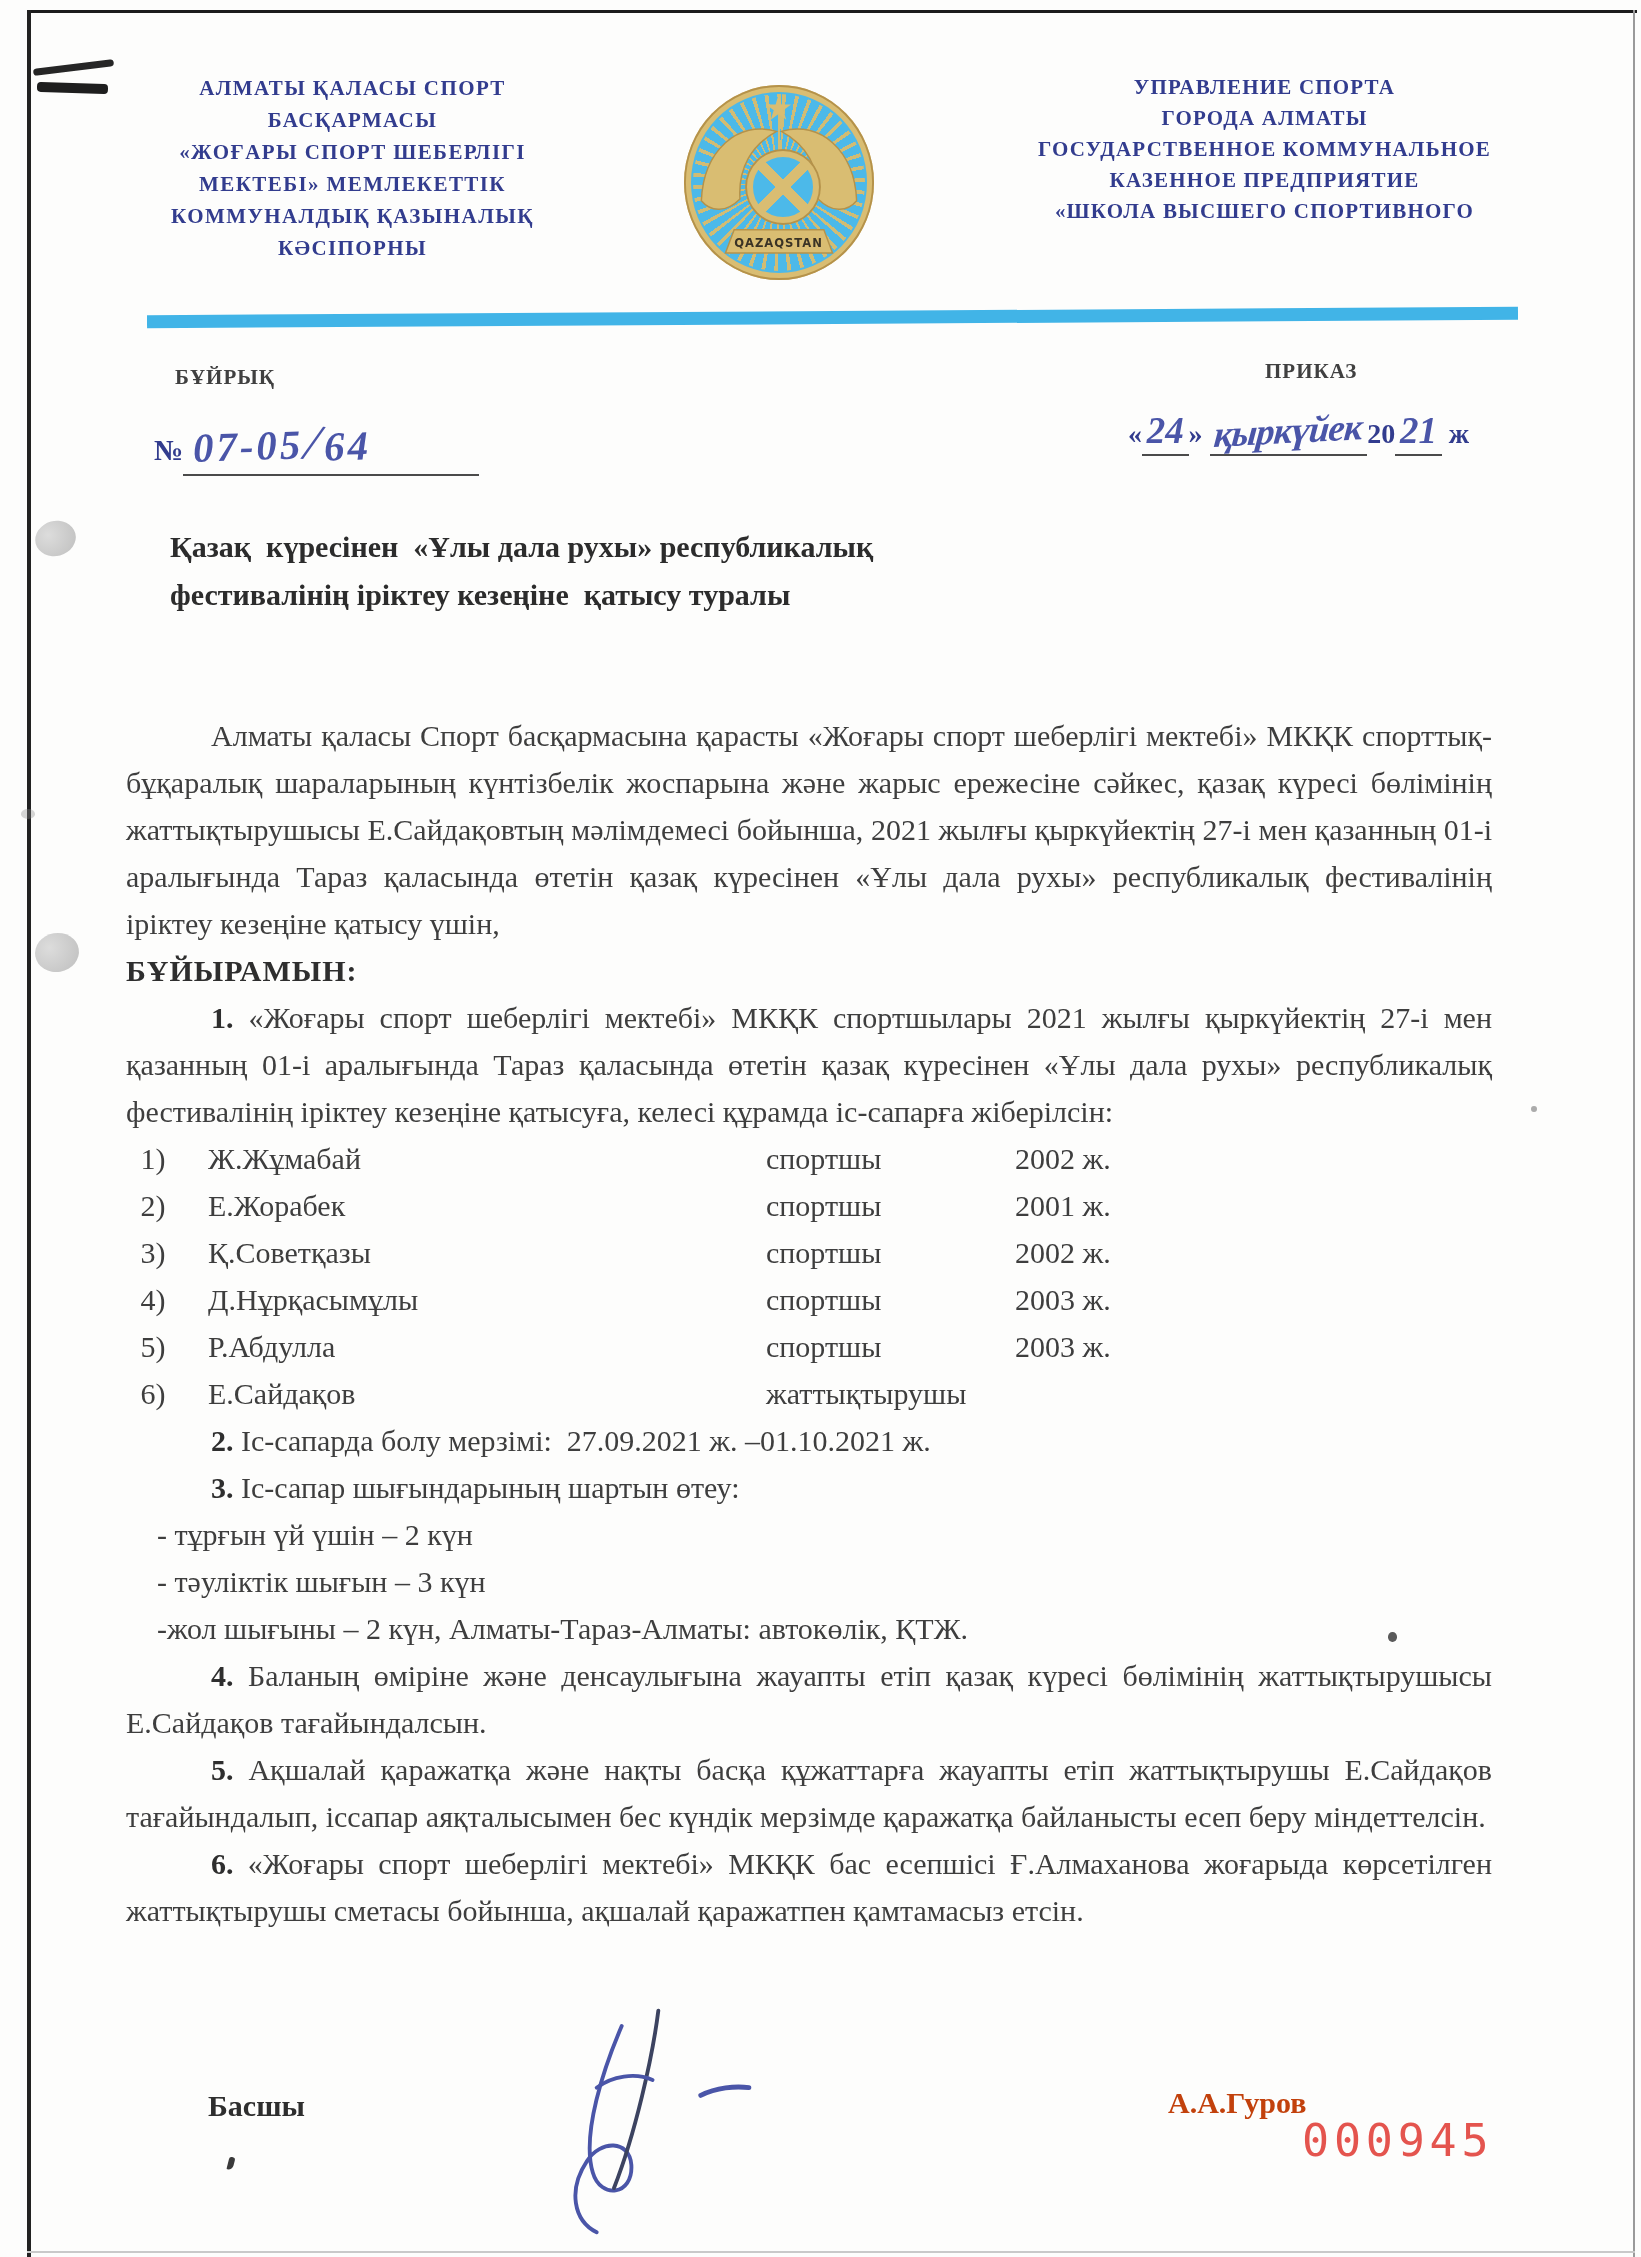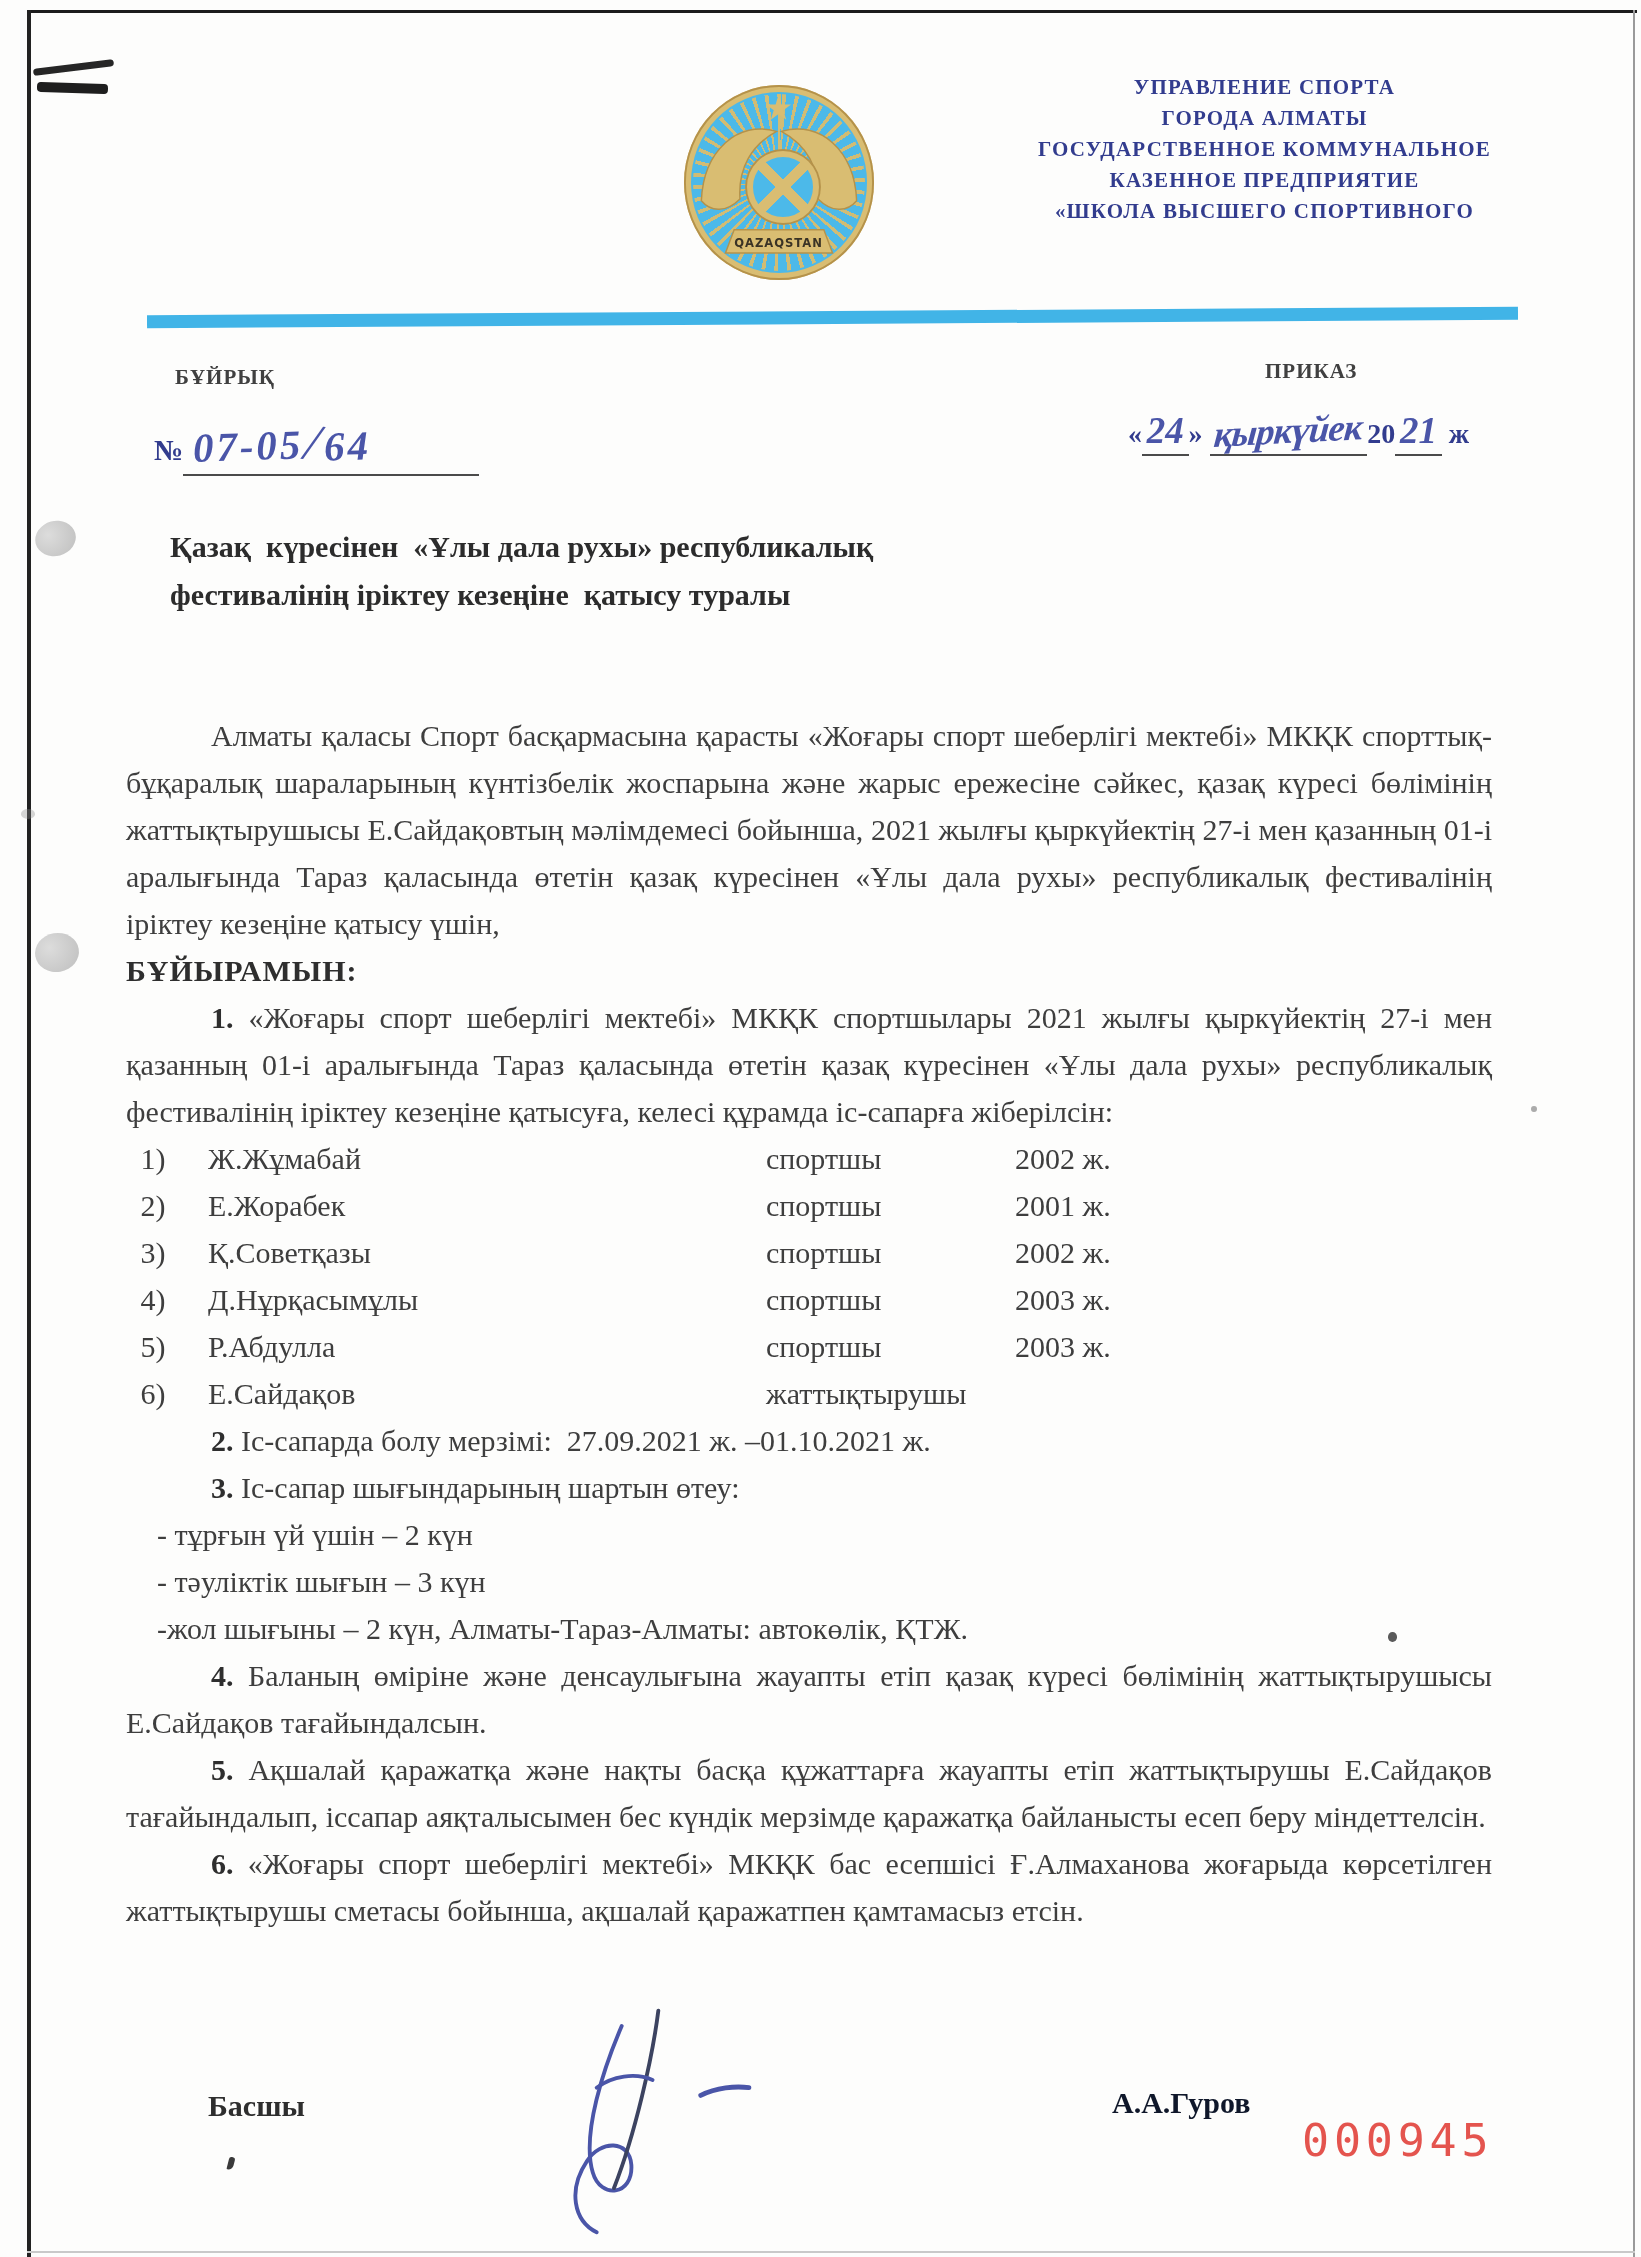--- a/index.html
+++ b/index.html
@@ -69,21 +69,21 @@
   .p{text-align:justify;text-indent:85px;white-space:pre-wrap;}
   .bold-word{font-weight:bold;color:#2e2e2e;letter-spacing:1px;}
   .inum{font-weight:bold;color:#2e2e2e;}
   .dash-line{margin-left:31px;white-space:pre-wrap;}
   .ath-row{position:relative;height:47px;}
   .ath-row span{position:absolute;white-space:nowrap;}
   .ath-num{left:14.5px;} .ath-name{left:82px;} .ath-role{left:640px;} .ath-year{left:889px;}
 
   
   .sig-role{position:absolute;left:208px;top:2089px;font-size:30px;font-weight:bold;color:#2e2e2e;}
-  .sig-name{position:absolute;left:1112px;top:2086px;font-size:30px;font-weight:bold;color:#0f172a;}
+  .sig-name{position:absolute;left:1168px;top:2086px;font-size:30px;font-weight:bold;color:#c2410c;}
   .stamp-num{position:absolute;left:1302px;top:2114px;font-family:"DejaVu Sans Mono", monospace;
      font-size:45px;color:#e4544e;letter-spacing:4.8px;font-weight:normal;}
   .sig-svg{position:absolute;left:415px;top:1999px;}
 </style>
 </head>
 <body>
 
 <div class="page">
 
   <div class="frame-top"></div>
@@ -92,20 +92,28 @@
   <div class="frame-bottom"></div>
   <div class="pen-mark pen1"></div>
   <div class="pen-mark pen2"></div>
   <div class="crescent cr1"></div>
   <div class="crescent cr2"></div>
   <div class="speck sp1"></div>
   <div class="speck sp2"></div>
   <div class="speck sp3"></div>
   <div class="speck sp4"></div>
 
+  <div class="org org-left">
+    <div>АЛМАТЫ ҚАЛАСЫ СПОРТ</div>
+    <div>БАСҚАРМАСЫ</div>
+    <div>«ЖОҒАРЫ СПОРТ ШЕБЕРЛІГІ</div>
+    <div>МЕКТЕБІ» МЕМЛЕКЕТТІК</div>
+    <div>КОММУНАЛДЫҚ ҚАЗЫНАЛЫҚ</div>
+    <div>КӘСІПОРНЫ</div>
+  </div>
 
   <div class="emblem">
     <div class="em-outer"></div>
     <div class="em-sky"></div>
     <div class="em-rays"></div>
     <svg class="em-svg" width="190" height="195" viewBox="0 0 197 202">
       <path d="M18,120 C20,68 56,36 96,48 C70,62 56,86 58,118 C44,132 28,132 18,120 Z" fill="#d9bd72" stroke="#b5924a" stroke-width="1.5"></path>
       <path d="M179,120 C177,68 141,36 101,48 C127,62 141,86 139,118 C153,132 169,132 179,120 Z" fill="#d9bd72" stroke="#b5924a" stroke-width="1.5"></path>
       <path d="M98,10 L101,20 L111,20 L103,26 L106,36 L98,30 L90,36 L93,26 L85,20 L95,20 Z" fill="#d9bd72"></path>
       <path d="M52,150 L145,150 L154,174 L43,174 Z" fill="#d9bd72" stroke="#b5924a" stroke-width="1.5"></path>

